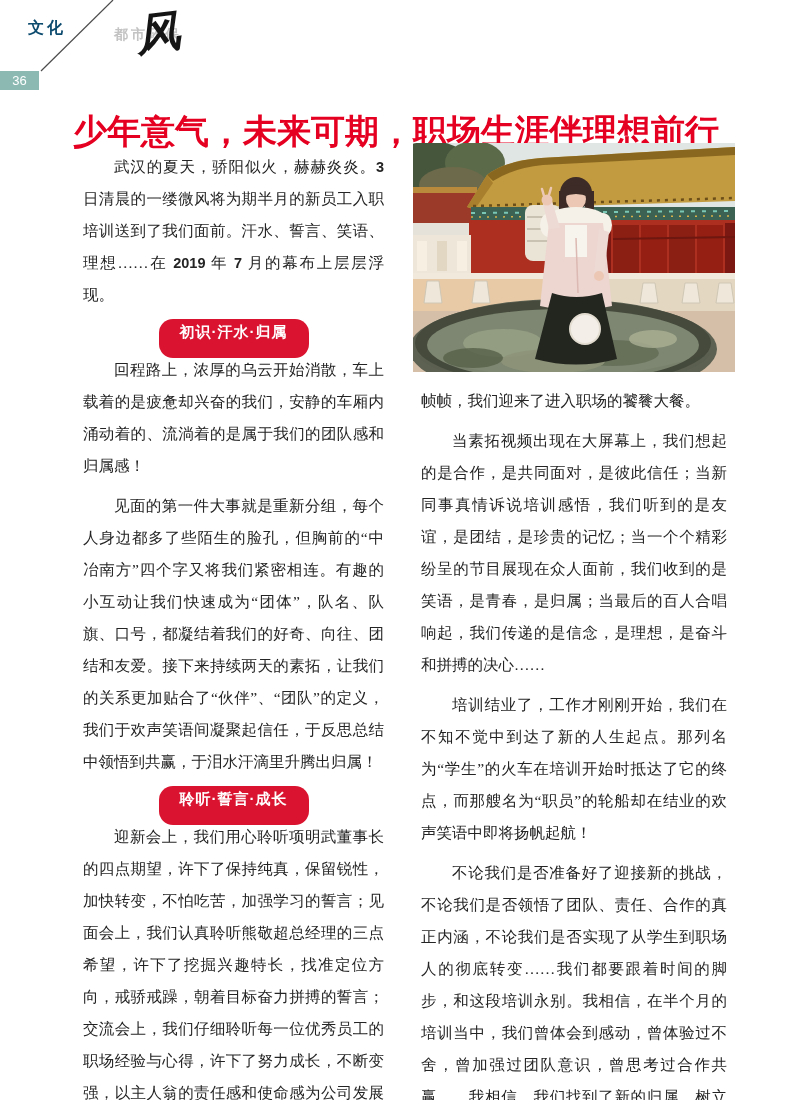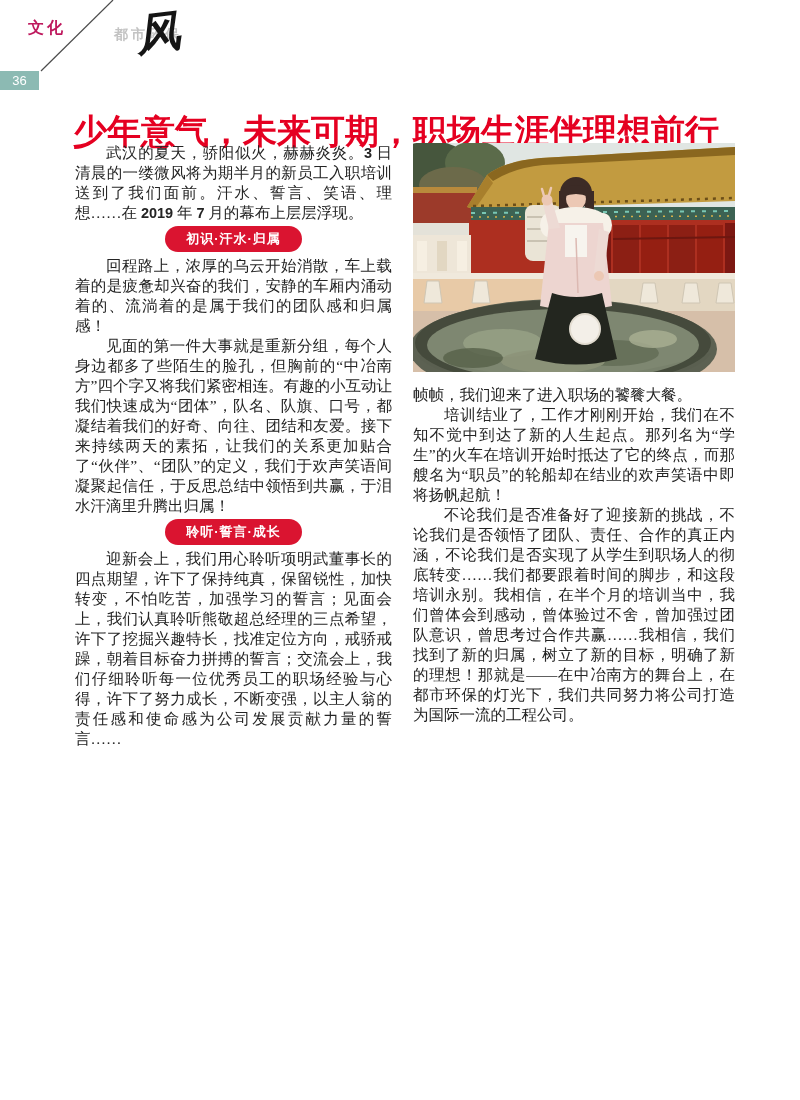--- a/index.html
+++ b/index.html
@@ -4,21 +4,21 @@
 <style>
   html,body{margin:0;padding:0;background:#ffffff;}
   .page{
     position:relative;width:800px;height:1100px;background:#fff;overflow:hidden;
     font-family:"Liberation Serif","DejaVu Serif",serif;color:#242424;
   }
   
   .kicker{
     position:absolute;left:28px;top:18px;
     font-family:"Liberation Sans","DejaVu Sans",sans-serif;
-    font-weight:700;font-size:16px;letter-spacing:3px;color:#be185d;
+    font-weight:700;font-size:16px;letter-spacing:3px;color:#0c4a6e;
   }
   .pub-name{
     position:absolute;left:88px;top:26px;
     font-family:"Liberation Sans","DejaVu Sans",sans-serif;
     font-weight:700;font-size:14px;letter-spacing:3px;color:#c3c3c3;margin-left:26px;
   }
   .logo-glyph{
     position:absolute;left:136px;top:4px;
     font-family:"DejaVu Serif","Liberation Serif",serif;
     font-size:44px;font-style:italic;font-weight:700;color:#151515;
@@ -36,31 +36,31 @@
     position:absolute;left:73px;top:86px;width:670px;
     font-family:Liberation Sans, sans-serif;
     font-weight:700;font-size:34px;line-height:44px;white-space:nowrap;
     color:var(--accent-red,#e50021);
   }
   
   .col{position:absolute;top:143px;}
   .col-left{left:75px;width:317px;}
   .col-right{left:413px;width:322px;}
   .body-p{
-    margin:0;font-size:15.5px;line-height:20px;text-align:justify;
+    margin:8px;font-size:15.5px;line-height:32px;text-align:justify;
     text-indent:2em;word-break:break-all;
   }
   .body-p.noindent{text-indent:0;}
   .num{font-family:"Liberation Sans","DejaVu Sans",sans-serif;font-weight:700;font-size:14.5px;}
   .badge-row{text-align:center;margin:3px 0 3px;height:27px;}
   .badge{
     display:inline-block;background:var(--badge-red,#da1430);color:#fff;
     font-family:"Liberation Sans","DejaVu Sans",sans-serif;
-    font-weight:700;font-size:13px;line-height:21px;
-    padding:2px 21px 3px;border-radius:14px;letter-spacing:1px;
+    font-weight:700;font-size:15px;line-height:21px;
+    padding:2px 21px 16px;border-radius:14px;letter-spacing:1px;
   }
   
   .photo{
     width:322px;height:229px;margin:0 0 13px 0;overflow:hidden;position:relative;
     background:#e4e2d9;
   }
   .photo svg{display:block;}
 </style>
 </head>
 <body>
@@ -176,16 +176,17 @@
 
           <path d="M139,150 Q163,158 189,150 L204,216 Q163,227 122,216 Z" fill="#23261f"></path>
 
           <circle cx="172" cy="186" r="15" fill="#f3efe8" stroke="#e2dcd0" stroke-width="2"></circle>
         </g>
 
         <path d="M4,212 Q150,258 298,210 Q280,240 150,244 Q24,240 4,212 Z" fill="#50554636" opacity="0.5"></path>
       </svg>
     </div>
   <p class="body-p noindent">帧帧，我们迎来了进入职场的饕餮大餐。</p>
+      <p class="body-p">当素拓视频出现在大屏幕上，我们想起的是合作，是共同面对，是彼此信任；当新同事真情诉说培训感悟，我们听到的是友谊，是团结，是珍贵的记忆；当一个个精彩纷呈的节目展现在众人面前，我们收到的是笑语，是青春，是归属；当最后的百人合唱响起，我们传递的是信念，是理想，是奋斗和拼搏的决心……</p>
       <p class="body-p">培训结业了，工作才刚刚开始，我们在不知不觉中到达了新的人生起点。那列名为“学生”的火车在培训开始时抵达了它的终点，而那艘名为“职员”的轮船却在结业的欢声笑语中即将扬帆起航！</p>
       <p class="body-p">不论我们是否准备好了迎接新的挑战，不论我们是否领悟了团队、责任、合作的真正内涵，不论我们是否实现了从学生到职场人的彻底转变……我们都要跟着时间的脚步，和这段培训永别。我相信，在半个月的培训当中，我们曾体会到感动，曾体验过不舍，曾加强过团队意识，曾思考过合作共赢……我相信，我们找到了新的归属，树立了新的目标，明确了新的理想！那就是——在中冶南方的舞台上，在都市环保的灯光下，我们共同努力将公司打造为国际一流的工程公司。</p>
     </div>
 </div>
 
 </body></html>

